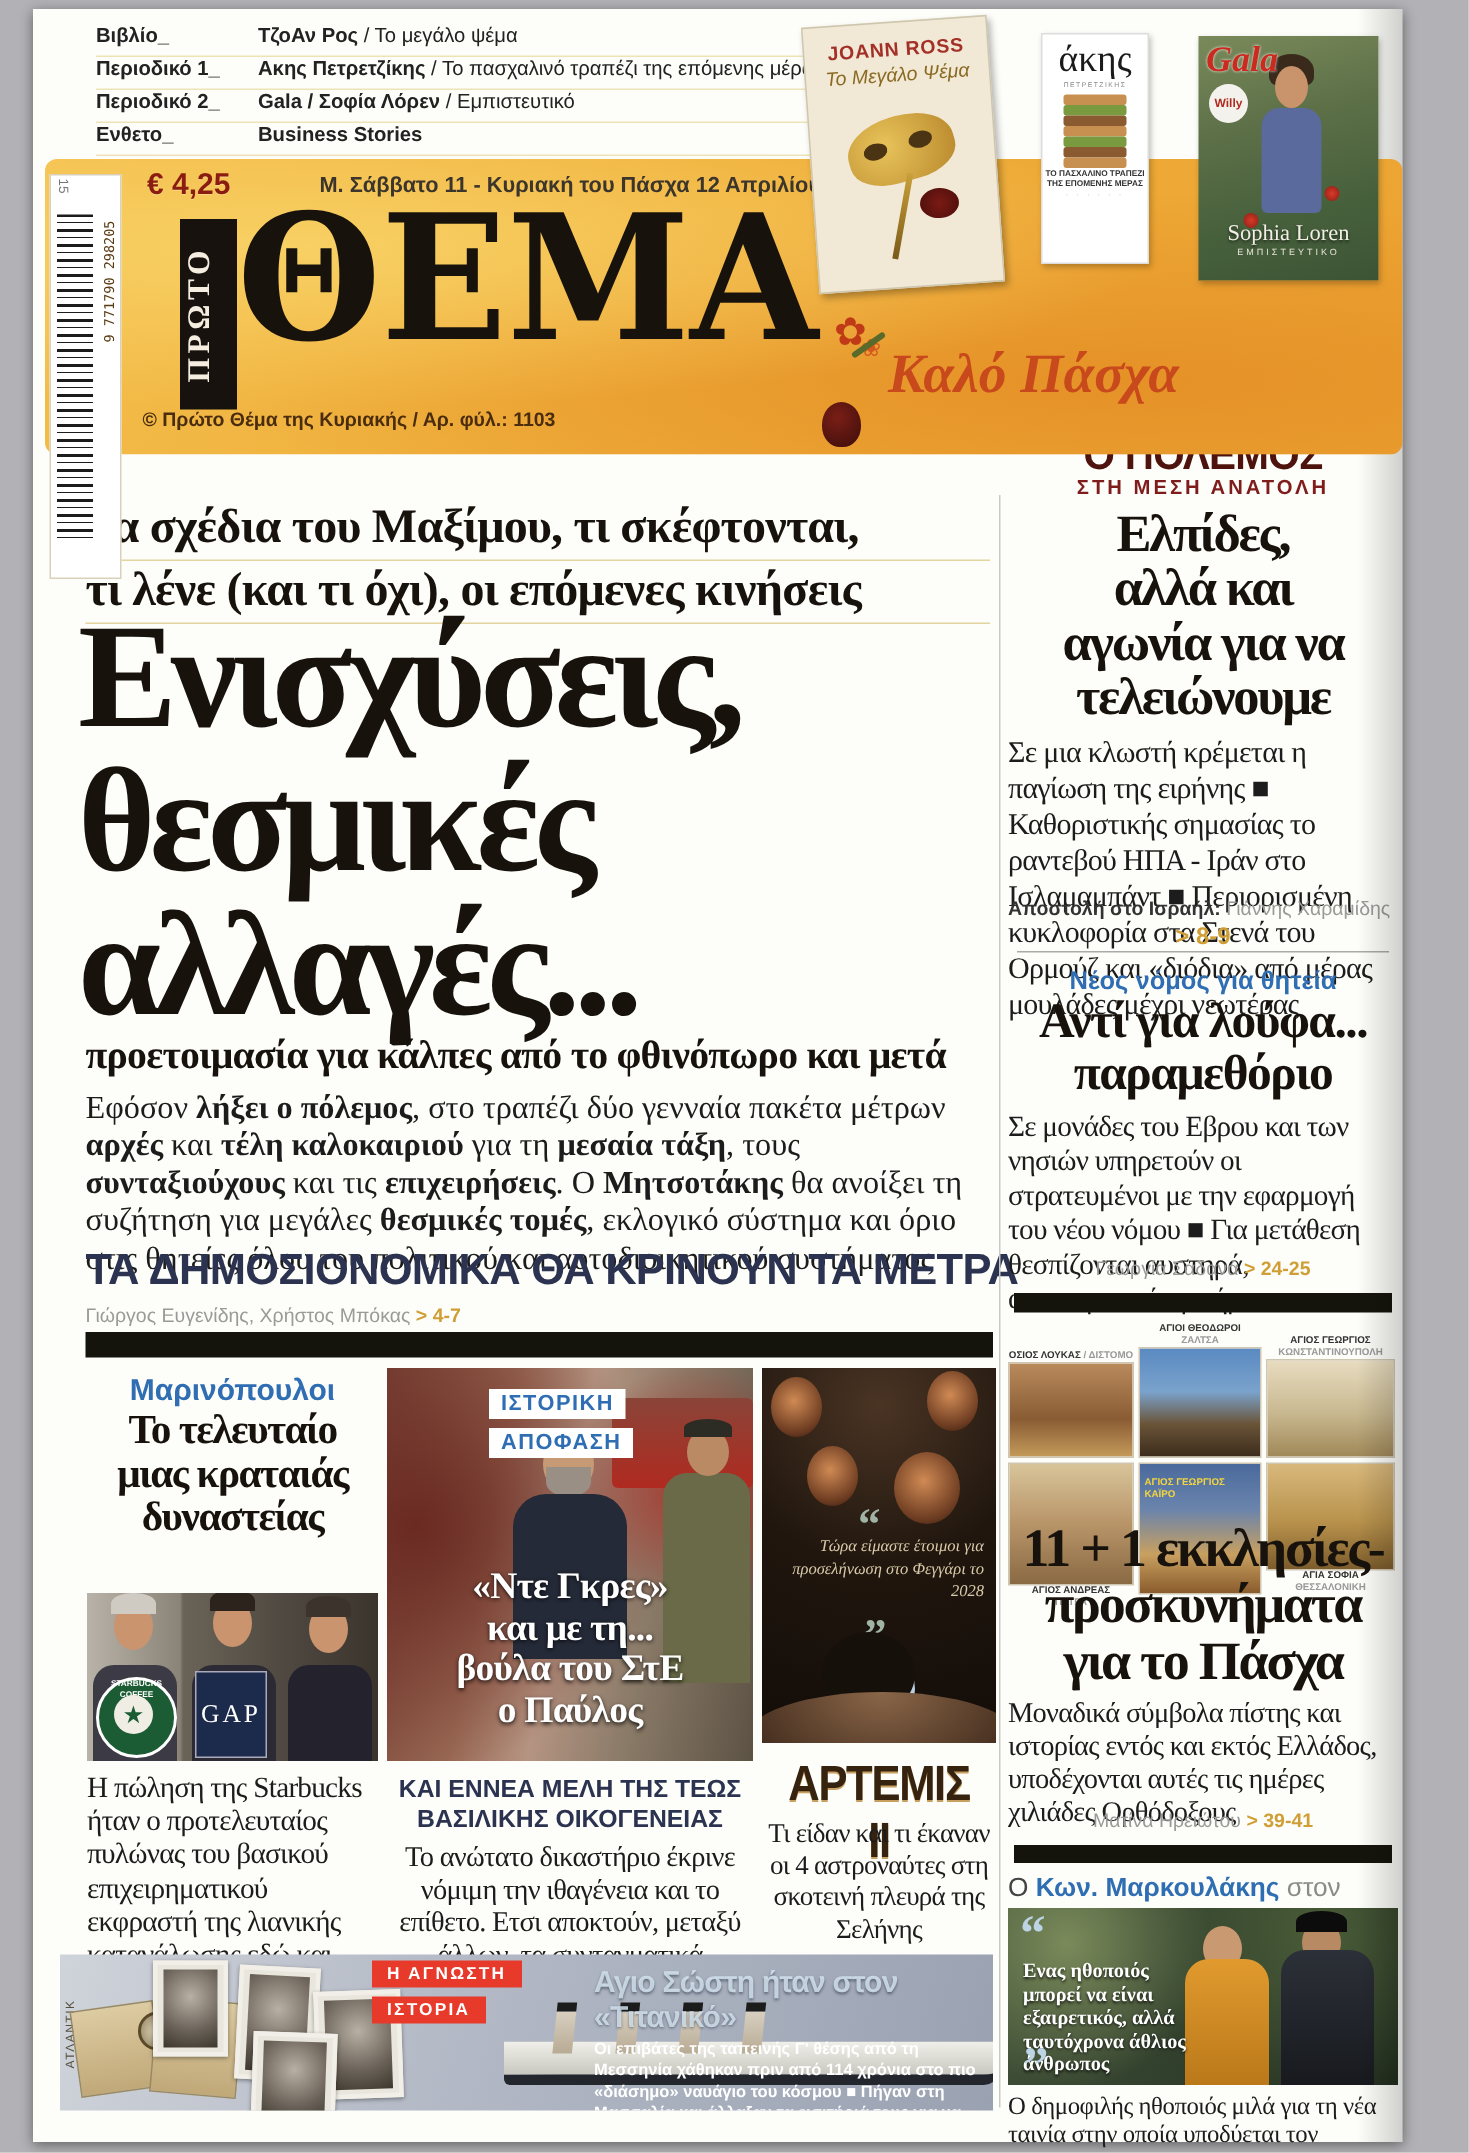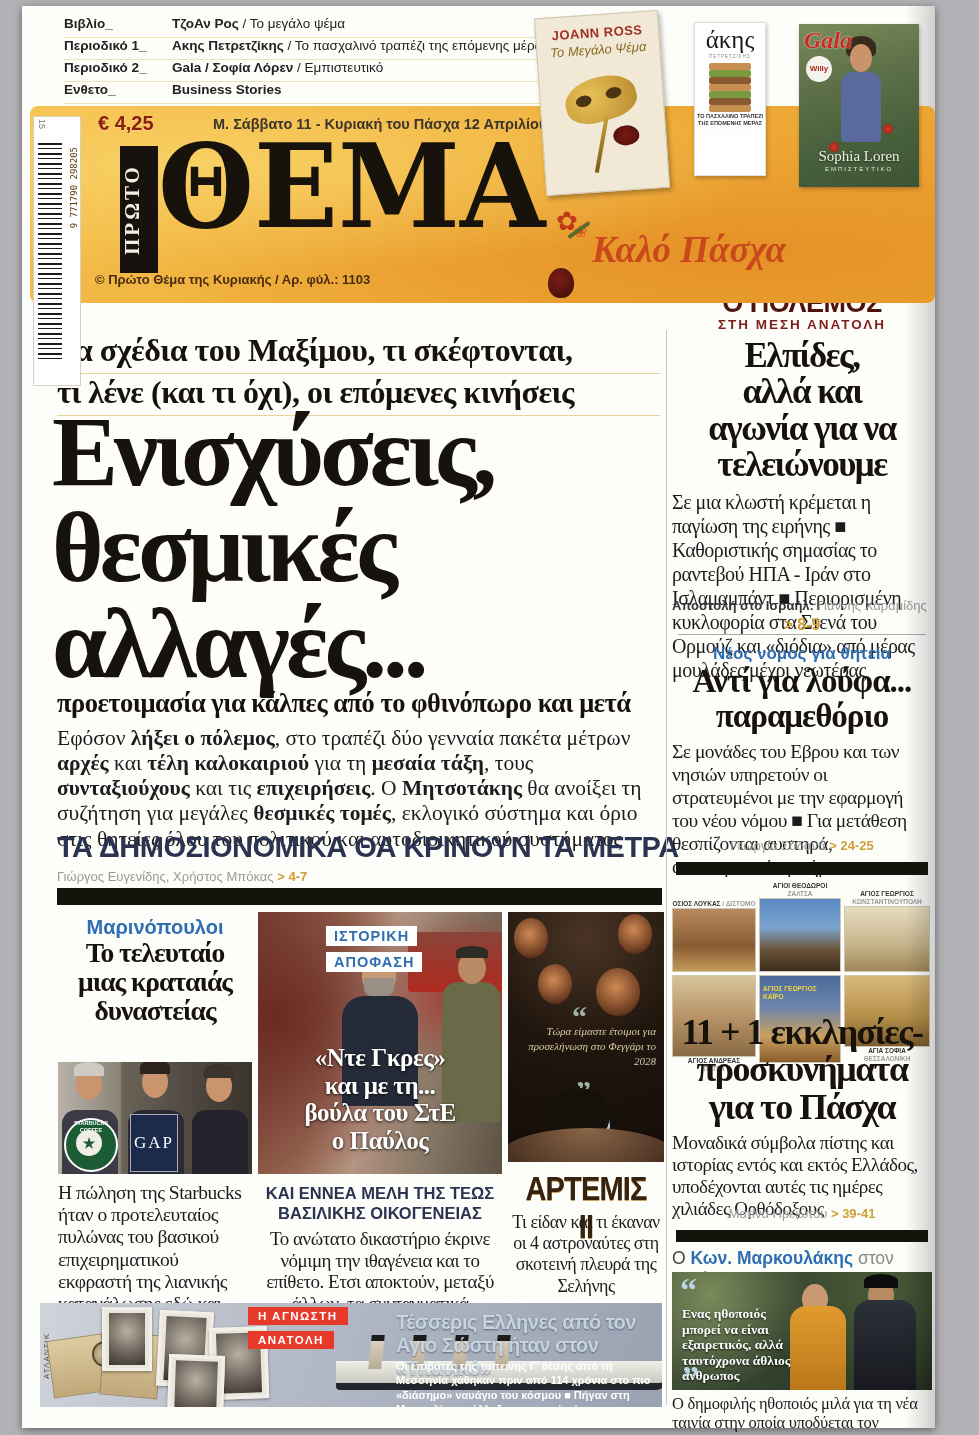--- a/index.html
+++ b/index.html
@@ -327,23 +327,22 @@
       </div>
     <div class="ti-port" style="left:128px;top:52px;width:50px;height:60px;transform:rotate(2deg)">
         <div class="ti-face"></div>
       </div>
     <div id="ti-ship-hull"></div>
     <div class="funnel" style="left:330px"></div>
     <div class="funnel" style="left:372px"></div>
     <div class="funnel" style="left:414px"></div>
     <div class="funnel" style="left:456px"></div>
     <div class="ti-lab" style="left:208px;top:4px">Η ΑΓΝΩΣΤΗ</div>
-    <div class="ti-lab" style="left:208px;top:28px">ΑΝΑΤΟΛΗ</div>
+    <div class="ti-lab" style="left:208px;top:28px">ΙΣΤΟΡΙΑ</div>
     <div id="ti-h">
-      <div>Τέσσερις Ελληνες από τον</div>
       <div>Αγιο Σώστη ήταν στον «Τιτανικό»</div>
     </div>
     <div id="ti-body"><span>Οι επιβάτες της ταπεινής Γ' θέσης από τη Μεσσηνία χάθηκαν πριν από 114 χρόνια στο πιο «διάσημο» ναυάγιο του κόσμου ■ Πήγαν στη Μασσαλία και άλλαξαν τα εισιτήριά τους για να ταξιδέψουν με το «αβύθιστο» πλοίο </span></div>
   </div>
 
   <div id="vrule" class="abs"></div>
   <div id="war-kick" class="abs sb">
     <span class="dash"></span><span class="t1">Ο ΠΟΛΕΜΟΣ</span><span class="dash"></span>
     <div class="t2">ΣΤΗ ΜΕΣΗ ΑΝΑΤΟΛΗ</div>
   </div>

